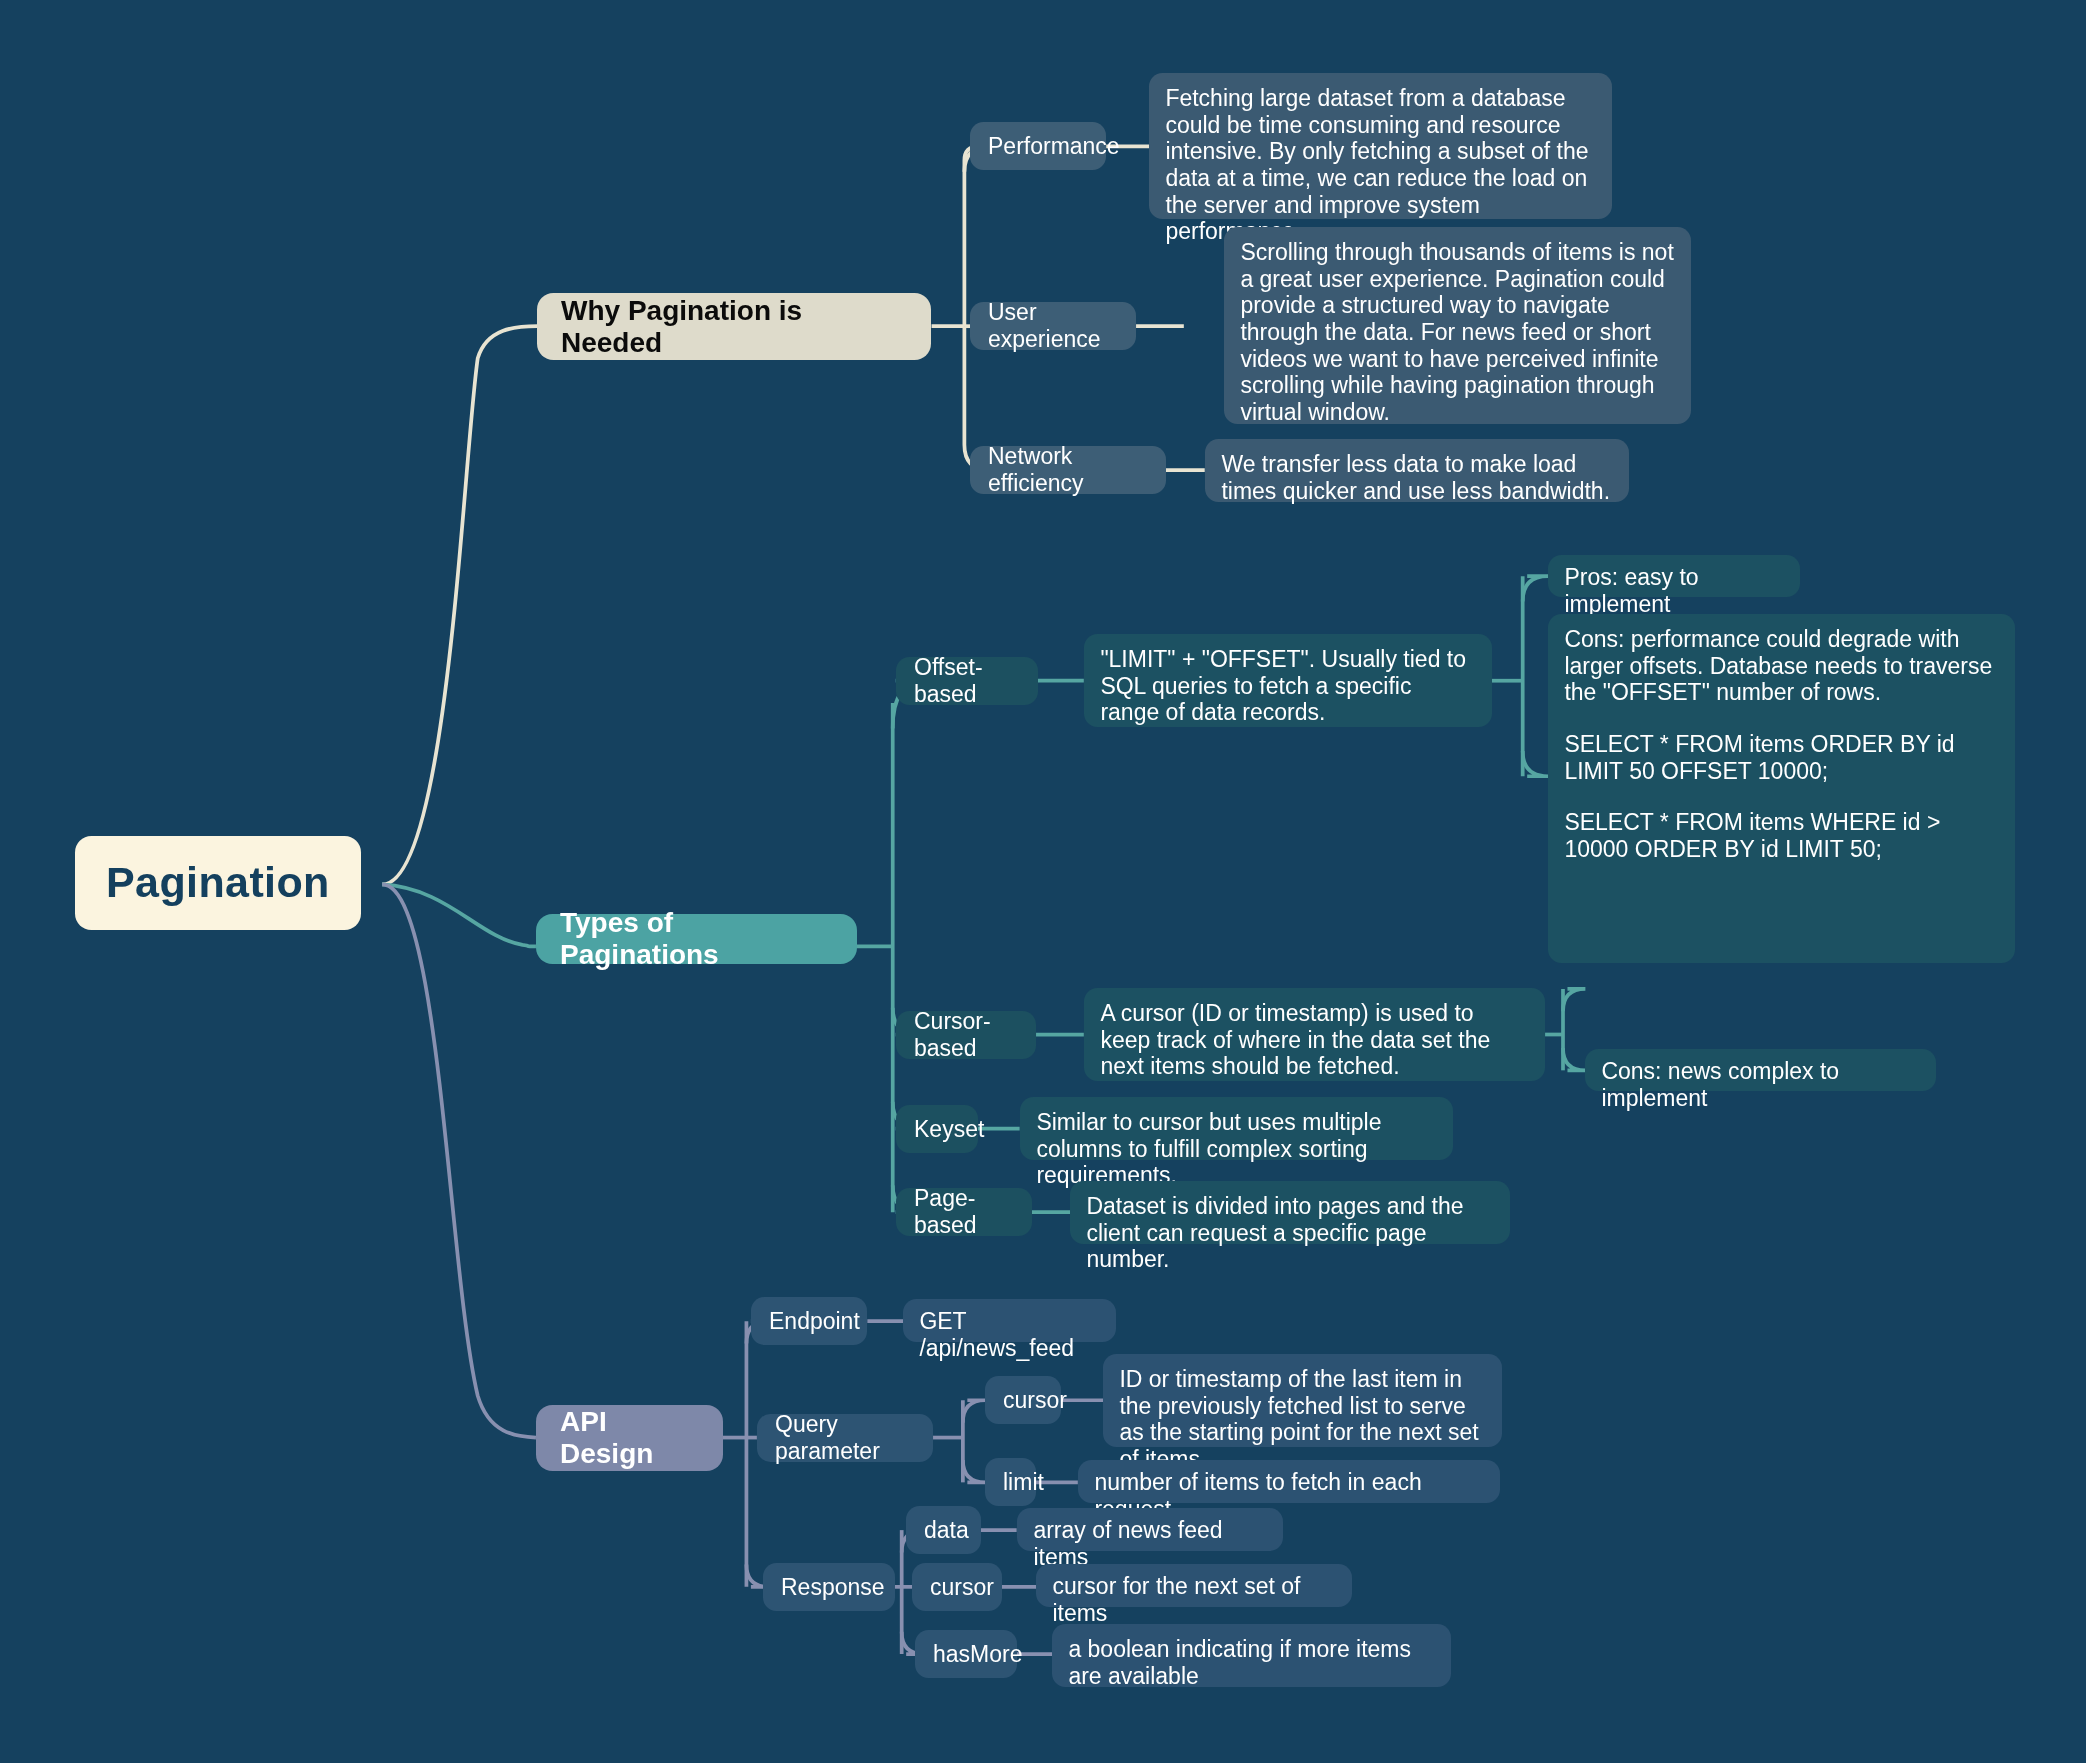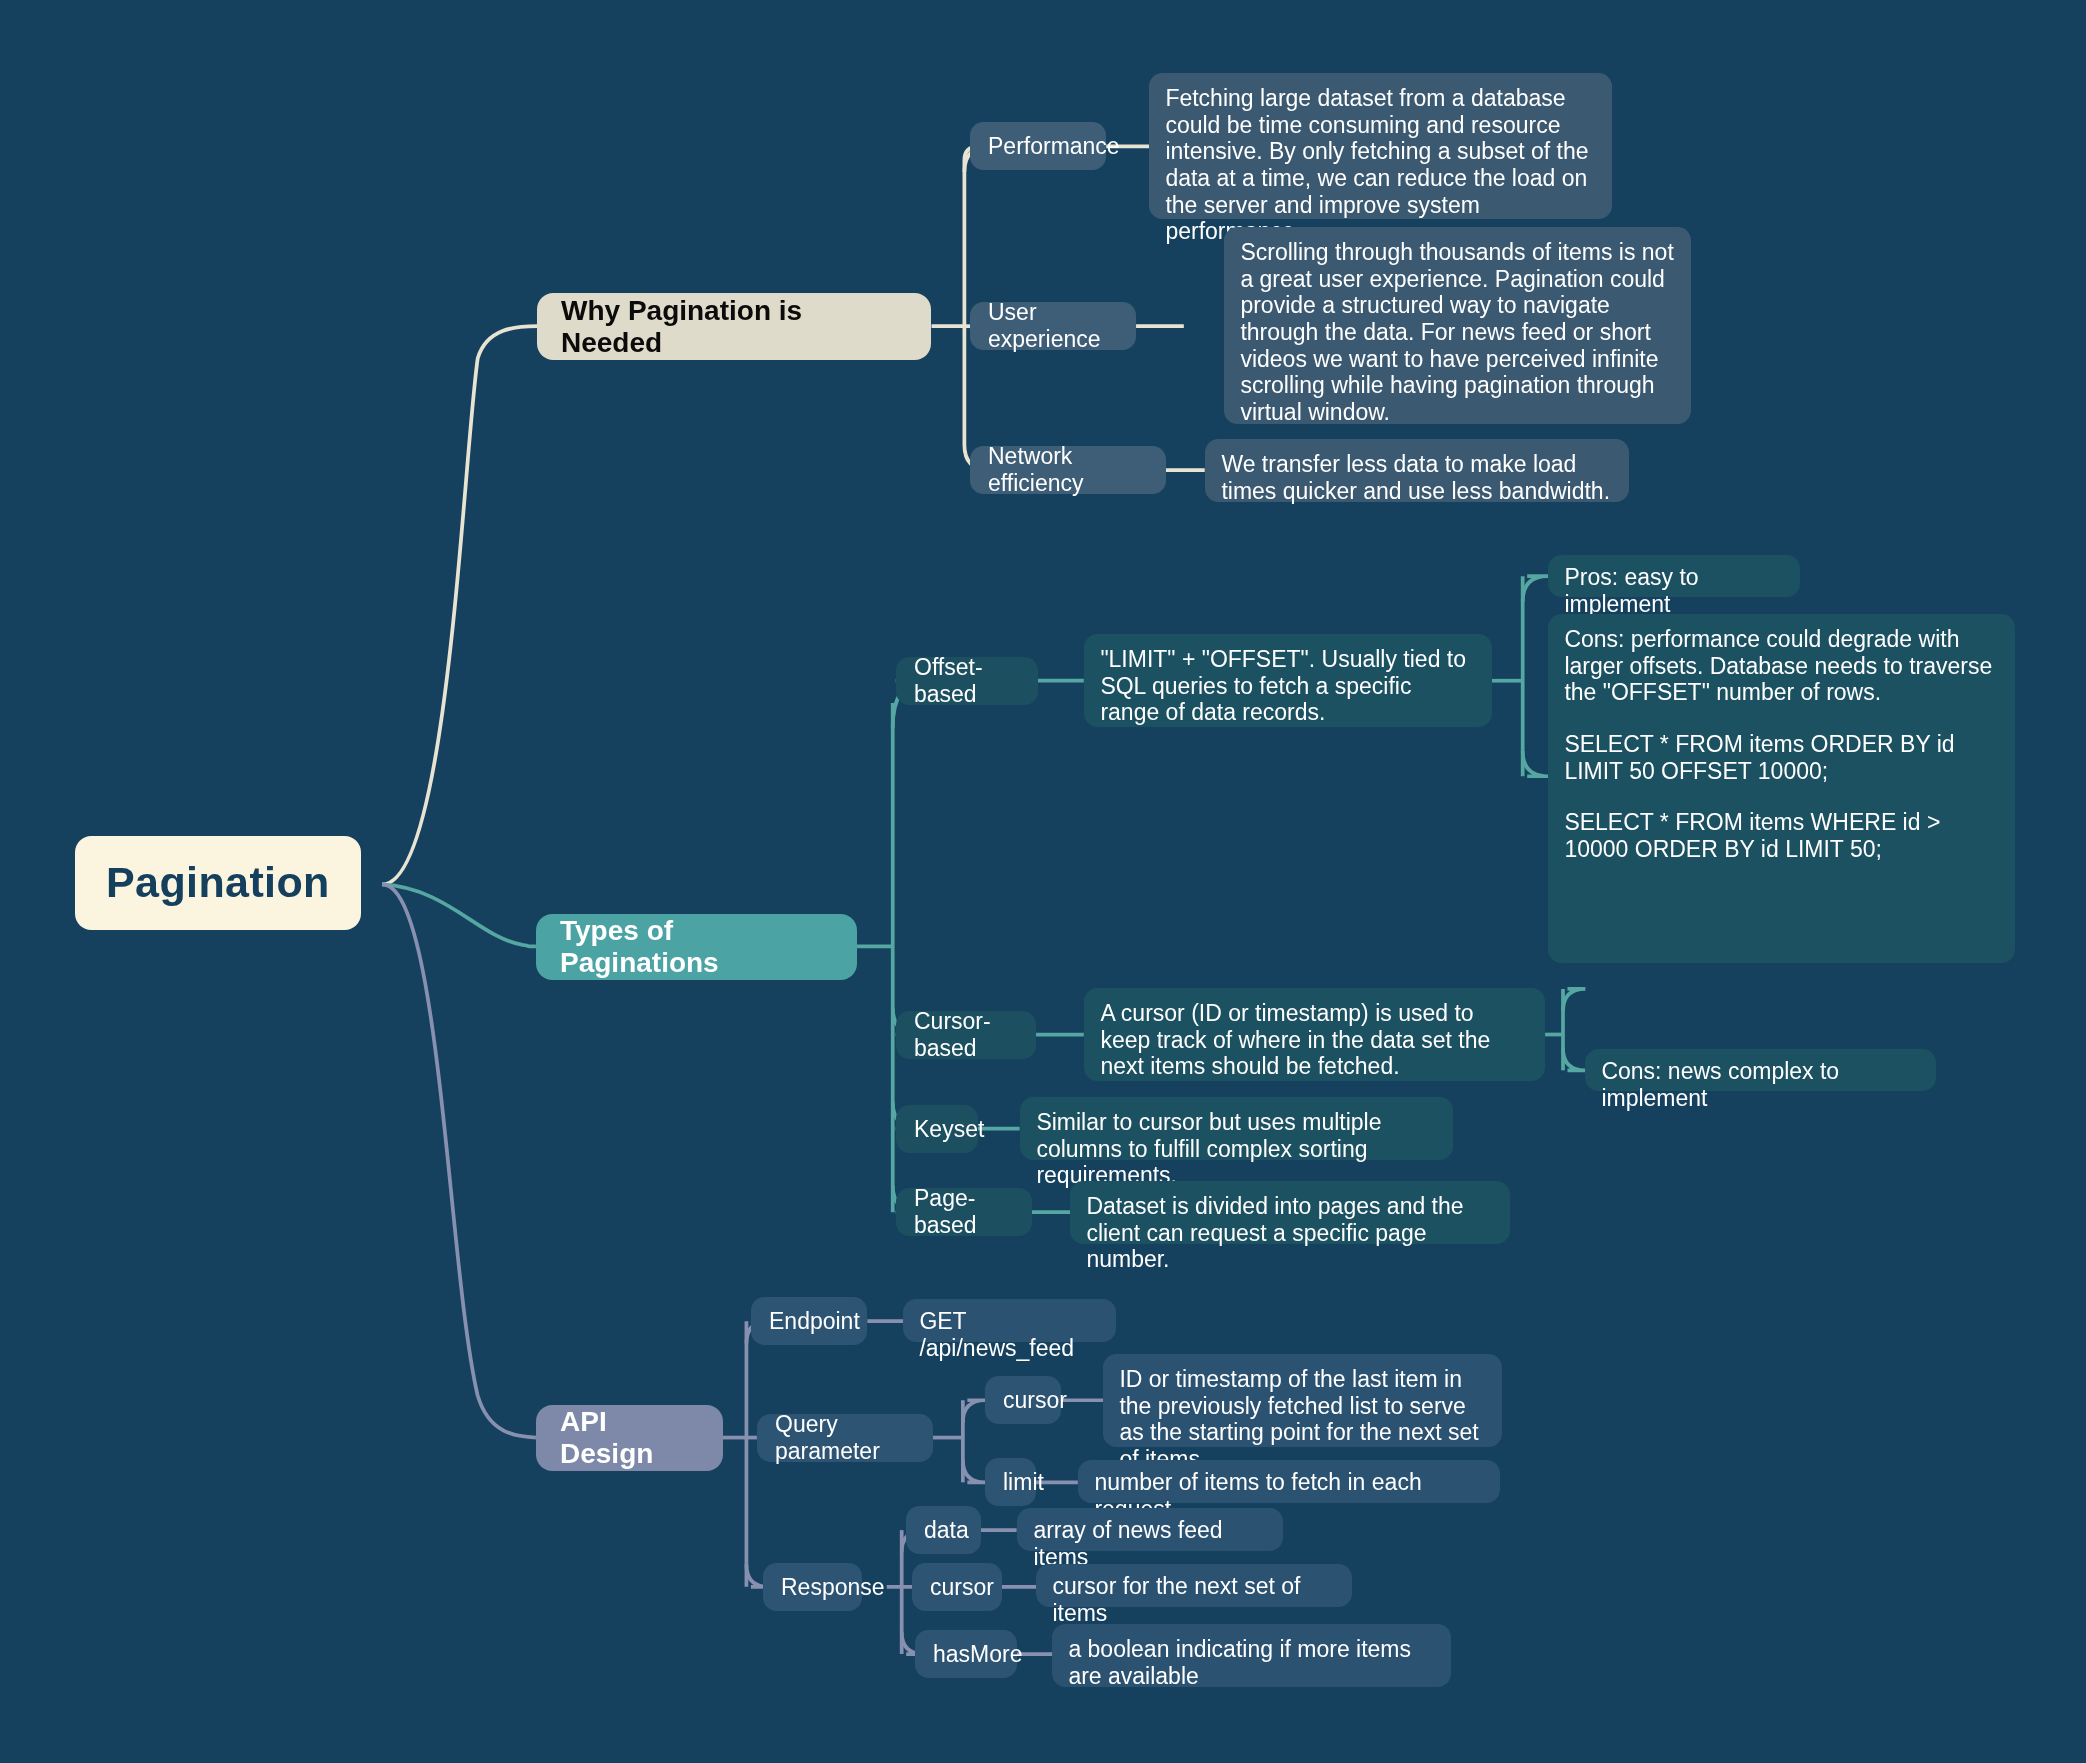--- a/index.html
+++ b/index.html
@@ -134,21 +134,21 @@
   <span>Scrolling through thousands of items is not a great user experience. Pagination could provide a structured way to navigate through the data. For news feed or short videos we want to have perceived infinite scrolling while having pagination through virtual window.</span>
 </div>
 
 <div class="node b2 slate" style="left:970px;top:446px;width:196px;height:48px;">
   <span>Network efficiency</span>
 </div>
 <div class="node det slate" style="left:1205px;top:439px;width:424px;height:63px;">
   <span>We transfer less data to make load times quicker and use less bandwidth.</span>
 </div>
 
-<div class="node b1 teal" style="left:536px;top:914px;width:321px;height:66px;">
+<div class="node b1 teal" style="left:536px;top:914px;width:321px;height:50px;">
   <span>Types of Paginations</span>
 </div>
 
 <div class="node b2 dteal" style="left:896px;top:657px;width:142px;height:48px;">
   <span>Offset-based</span>
 </div>
 <div class="node det dteal" style="left:1084px;top:634px;width:408px;height:93px;">
   <span>"LIMIT" + "OFFSET". Usually tied to SQL queries to fetch a specific range of data records.</span>
 </div>
 
@@ -207,21 +207,21 @@
   <span>ID or timestamp of the last item in the previously fetched list to serve as the starting point for the next set of items.</span>
 </div>
 
 <div class="node b2 dslate" style="left:985px;top:1458px;width:51px;height:48px;">
   <span>limit</span>
 </div>
 <div class="node det dslate" style="left:1078px;top:1460px;width:422px;height:43px;padding-top:9px;">
   <span>number of items to fetch in each request</span>
 </div>
 
-<div class="node b2 dslate" style="left:763px;top:1563px;width:99px;height:48px;">
+<div class="node b2 dslate" style="left:763px;top:1563px;width:132px;height:48px;">
   <span>Response</span>
 </div>
 
 <div class="node b2 dslate" style="left:906px;top:1506px;width:75px;height:48px;">
   <span>data</span>
 </div>
 <div class="node det dslate" style="left:1017px;top:1508px;width:266px;height:43px;padding-top:9px;">
   <span>array of news feed items</span>
 </div>
 

